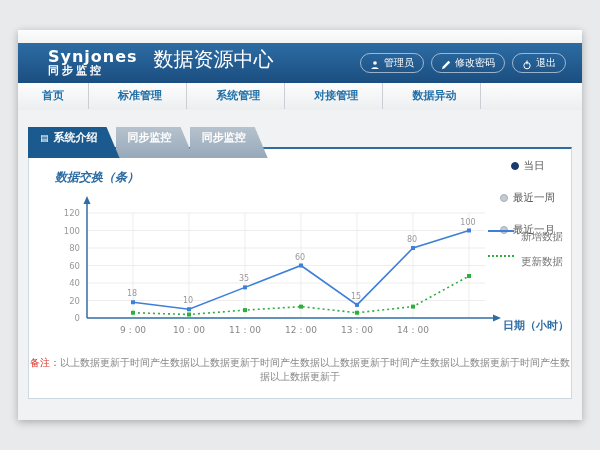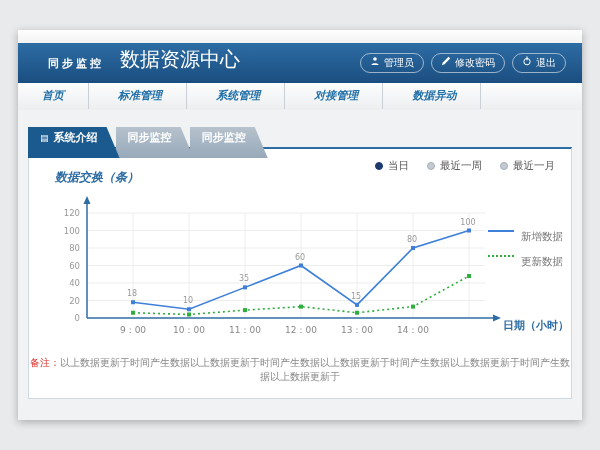--- a/index.html
+++ b/index.html
@@ -8,42 +8,42 @@
   .window { position:absolute; left:18px; top:30px; width:564px; height:390px; background:#fff;
             box-shadow:0 2px 8px rgba(0,0,0,.28); }
   .top-strip { height:13px; background:linear-gradient(#fdfdfd,#f2f3f3); }
   
   .header { display:flex; align-items:center; height:40px; padding:0 16px 0 30px; color:#fff;
             background:linear-gradient(#2c6ca4,#1b4e80); }
   .logo-en { font-size:16px; font-weight:bold; letter-spacing:1px; line-height:15px; }
   .logo-cn { font-size:11px; font-weight:bold; letter-spacing:3px; line-height:13px; }
   .app-title { font-size:20px; margin:8px 0 16px 16px;text-align:center; }
   .header-actions { margin-left:auto; display:flex; gap:7px; }
-  .pill { display:flex; align-items:flex-start; gap:4px; border:1px solid rgba(255,255,255,.55);
+  .pill { display:flex; align-items:flex-end; gap:4px; border:1px solid rgba(255,255,255,.55);
           border-radius:10px; padding:2px 9px; font-size:10px; cursor:pointer; white-space:nowrap; }
   .pill svg { width:10px; height:10px; }
   
-  .navbar { height:44px; background:linear-gradient(#fdfdfd,#e1e5e8); border-bottom:1px solid #ccd1d5;font-style:italic; }
+  .navbar { height:44px; background:linear-gradient(#fdfdfd,#e1e5e8); border-bottom:1px solid #ccd1d5; }
   .nav-item { display:inline-block; line-height:26px; padding:0 24px; font-size:11px; font-weight:bold;
               color:#2270a8; border-right:1px solid #c9cfd4; cursor:pointer; }
   
   .content { position:absolute; top:80px; bottom:0; left:0; right:0; background:#f0f2f4; }
   .tabs { margin:16px 0 0 10px; height:21px; position:relative; }
   .tab { display:inline-block; position:relative; height:31px; line-height:21px; padding:0 22px 0 12px;
          color:#fff; font-size:11px; font-weight:bold; cursor:pointer;
          clip-path:polygon(0 0, calc(100% - 13px) 0, 100% 100%, 0 100%);
          background:linear-gradient(#b6c2cd,#97a9ba); margin-right:-9px; }
   .tab.active { background:#1a5a8e; z-index:3; }
   .tab:nth-child(2){ z-index:2; } .tab:nth-child(3){ z-index:1; }
   .tab-icon { font-size:9px; margin-right:5px; }
   .panel { position:relative; margin:0 10px; height:252px; background:#fff;
            border:1px solid #ccd8e2; border-top:2px solid #2e6da4; }
   
   .radio-group { position:absolute; top:10px; right:16px; display:flex; gap:18px; font-size:10.5px;
-                 color:#555; align-items:center; }
+                 color:#555; align-items:center;flex-direction:column; }
   .radio-opt { display:flex; align-items:center; gap:5px; cursor:pointer; }
   .dot { width:8px; height:8px; border-radius:50%; background:#c3cad1; border:1px solid #a6afb8; }
   .radio-opt.selected .dot { background:#1d3a6e; border-color:#1d3a6e; }
   
   .chart-title { padding:20px 0 0 26px; color:#2e6da4; font-weight:bold; font-size:12px;font-style:italic; }
   .chart-wrap { position:relative; margin:2px 0 0 14px; }
   .axis-xlabel { position:absolute; right:2px; top:130px; color:#2e6da4; font-weight:bold; font-size:11px; }
   .chart-legend { position:absolute; right:8px; top:42px; font-size:10.5px; color:#777; }
   .legend-item { display:flex; align-items:flex-start; gap:7px; margin-bottom:11px; }
   .sw { width:26px; height:0; }
@@ -54,20 +54,21 @@
   .footnote b { color:#d9342b; font-weight:normal; }
 </style>
 </head>
 <body>
 
 <div class="window">
   <div class="top-strip"></div>
 
   <div class="header">
     <div class="logo">
+      <div class="logo-en">Synjones</div>
       <div class="logo-cn">同步监控</div>
     </div>
     <div class="app-title">数据资源中心</div>
     <div class="header-actions">
       <div class="pill">
         <svg viewBox="0 0 12 12">
             <circle cx="6" cy="3.6" r="2.2" fill="#fff"></circle>
             <path d="M1.6 10.8c.4-3 8.4-3 8.8 0z" fill="#fff"></path>
           </svg>
         <span>管理员</span>

